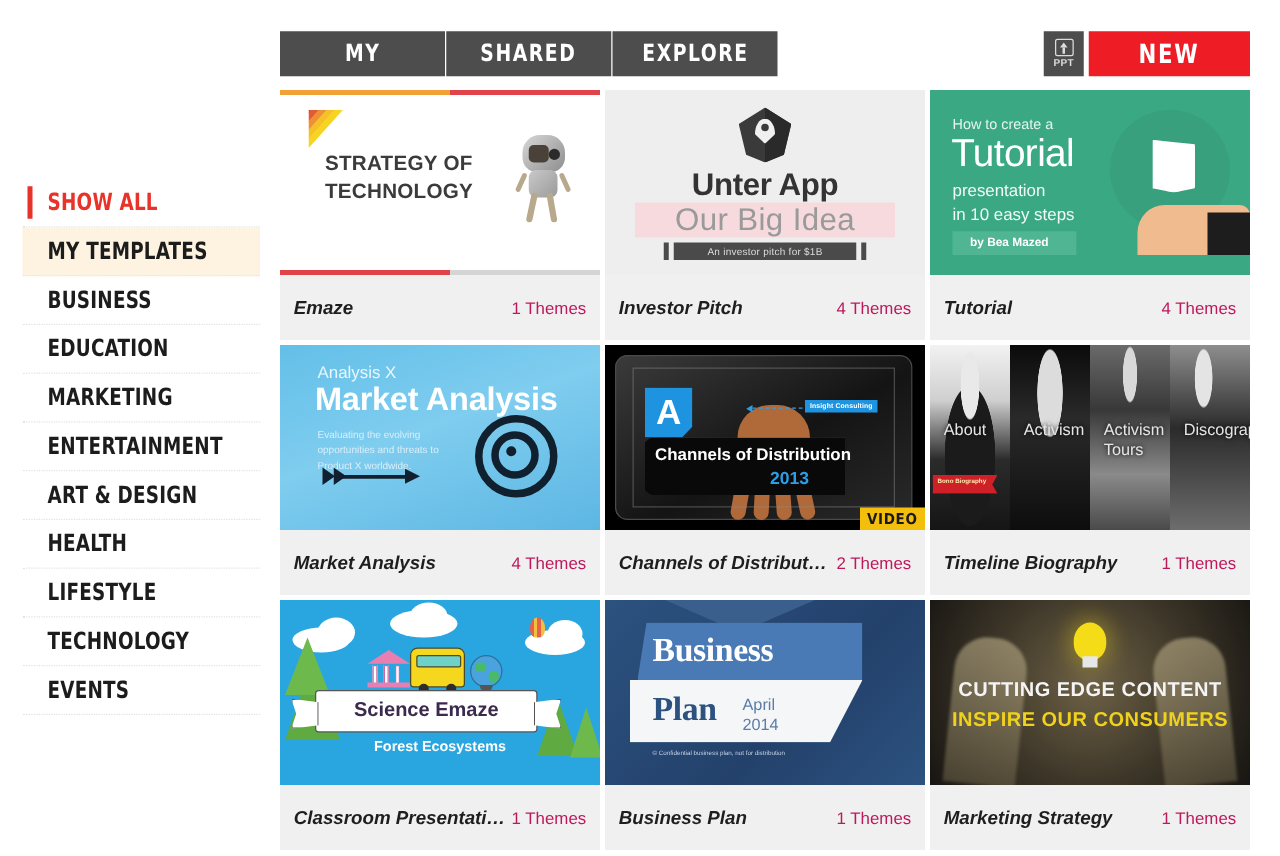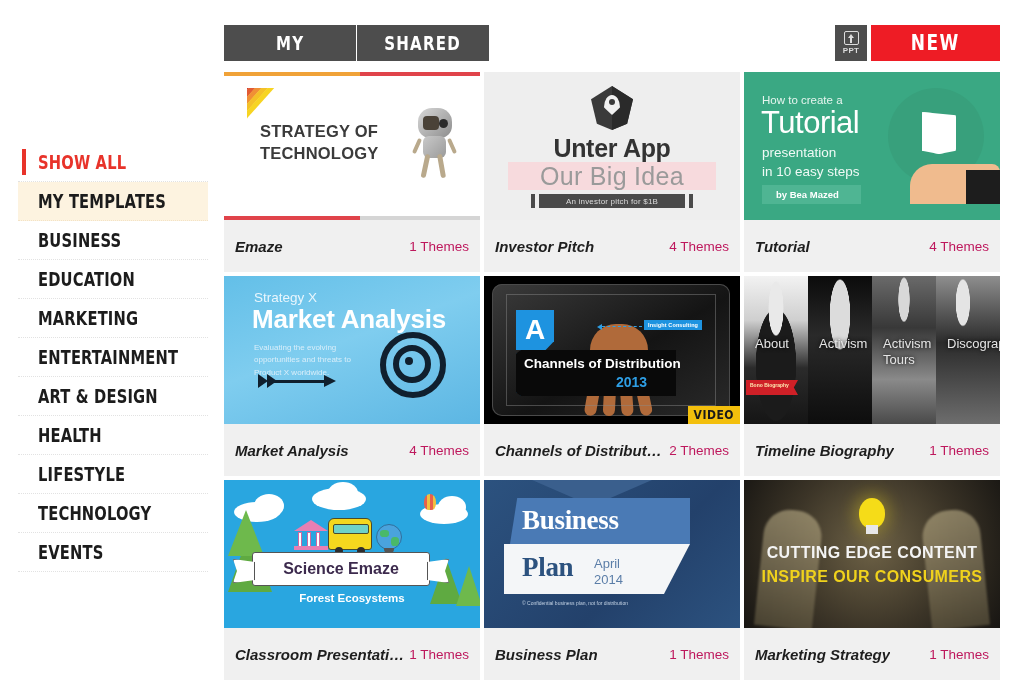--- a/index.html
+++ b/index.html
@@ -317,20 +317,23 @@
 
 <div class="app">
 
   <div class="topbar">
     <div class="tab" id="tab-my">
       <span>MY</span>
     </div>
     <div class="tab" id="tab-shared">
       <span>SHARED</span>
     </div>
+    <div class="tab" id="tab-explore">
+      <span>EXPLORE</span>
+    </div>
 
     <div class="ppt-btn">
       <div class="ppt-icon"></div>
       <div class="ppt-label">PPT</div>
     </div>
 
     <div class="new-btn">
       <span>NEW</span>
     </div>
   </div>
@@ -449,21 +452,21 @@
         <div class="tu-by">by Bea Mazed</div>
       </div>
       <div class="cardfoot">
         <span class="card-title">Tutorial</span>
         <span class="card-themes">4 Themes</span>
       </div>
     </div>
 
     <div class="card c-market">
       <div class="thumb">
-        <div class="ma-k1">Strategy X</div>
+        <div class="ma-k1">Analysis X</div>
         <div class="ma-k2">Market Analysis</div>
         <div class="ma-k3">Evaluating the evolving opportunities and threats to Product X worldwide.</div>
         <div class="ma-target"></div>
         <div class="ma-arrow">
           <div class="ma-f" style="left:0px;"></div>
           <div class="ma-f" style="left:9px;"></div>
           <div class="ma-shaft"></div>
           <div class="ma-tip"></div>
         </div>
       </div>

